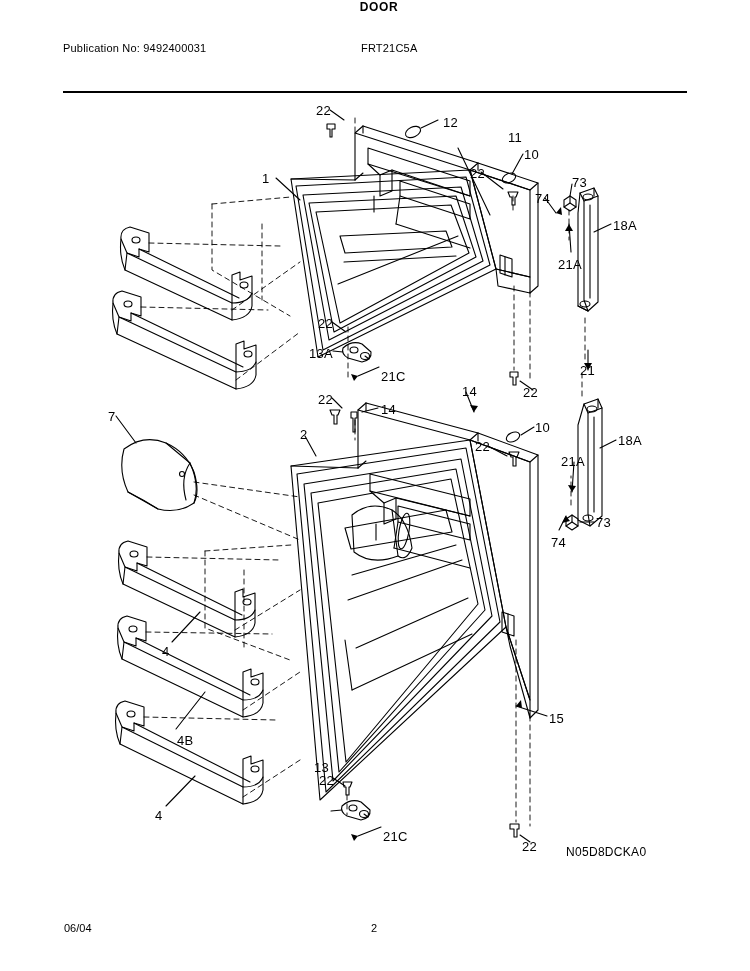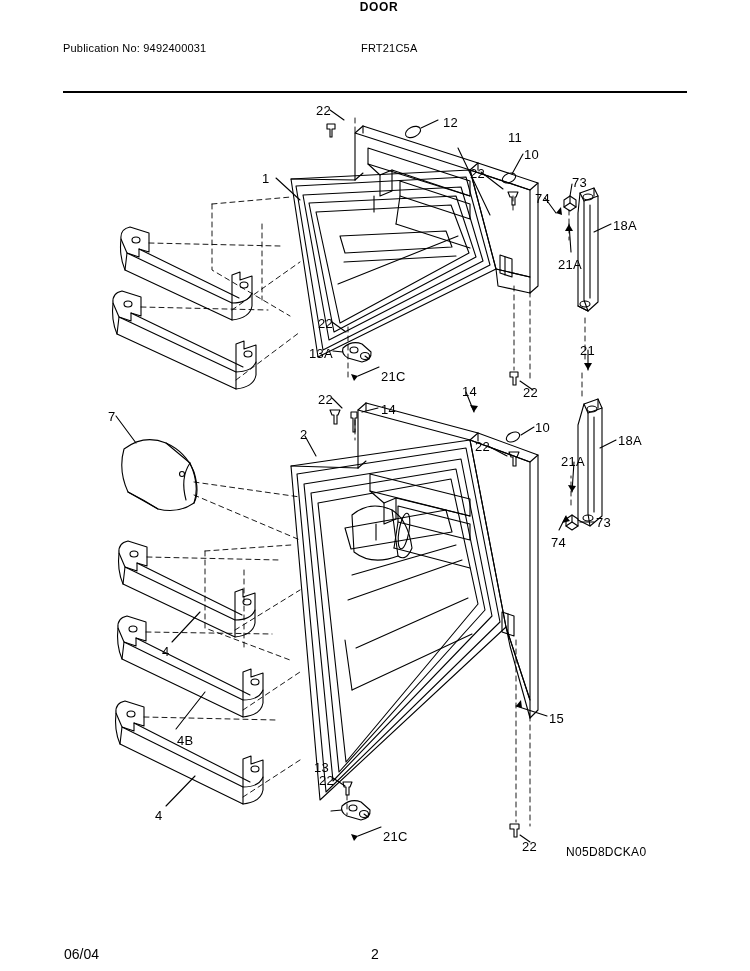--- a/index.html
+++ b/index.html
@@ -43,22 +43,22 @@
   #diagram-code {
     position: absolute;
     left: 566px;
     top: 845px;
     font-size: 12px;
     letter-spacing: 0.3px;
     white-space: nowrap;
   }
   .ftr {
     position: absolute;
-    top: 946px;
-    font-size: 14px;
+    top: 922px;
+    font-size: 11px;
     white-space: nowrap;
   }
   #footer-date { left: 64px; }
   #footer-page { left: 371px; }
 
   #drawing {
     position: absolute;
     left: 0;
     top: 0;
     width: 750px;
@@ -423,21 +423,21 @@
     <div class="callout" style="left:443px; top:116px;">12</div>
     <div class="callout" style="left:460px; top:131px;margin-left:48px;">11</div>
     <div class="callout" style="left:524px; top:148px;">10</div>
     <div class="callout" style="left:470px; top:167px;">22</div>
     <div class="callout" style="left:572px; top:176px;">73</div>
     <div class="callout" style="left:535px; top:192px;">74</div>
     <div class="callout" style="left:262px; top:172px;">1</div>
     <div class="callout" style="left:613px; top:219px;">18A</div>
     <div class="callout" style="left:558px; top:258px;">21A</div>
     <div class="callout" style="left:318px; top:317px;">22</div>
-    <div class="callout" style="left:580px; top:344px;">21</div>
+    <div class="callout" style="left:580px; top:364px;">21</div>
     <div class="callout" style="left:309px; top:347px;">13A</div>
     <div class="callout" style="left:381px; top:370px;">21C</div>
     <div class="callout" style="left:523px; top:386px;">22</div>
     <div class="callout" style="left:462px; top:385px;">14</div>
     <div class="callout" style="left:318px; top:393px;">22</div>
     <div class="callout" style="left:381px; top:403px;">14</div>
     <div class="callout" style="left:108px; top:410px;">7</div>
     <div class="callout" style="left:535px; top:421px;">10</div>
     <div class="callout" style="left:300px; top:428px;">2</div>
     <div class="callout" style="left:475px; top:440px;">22</div>

